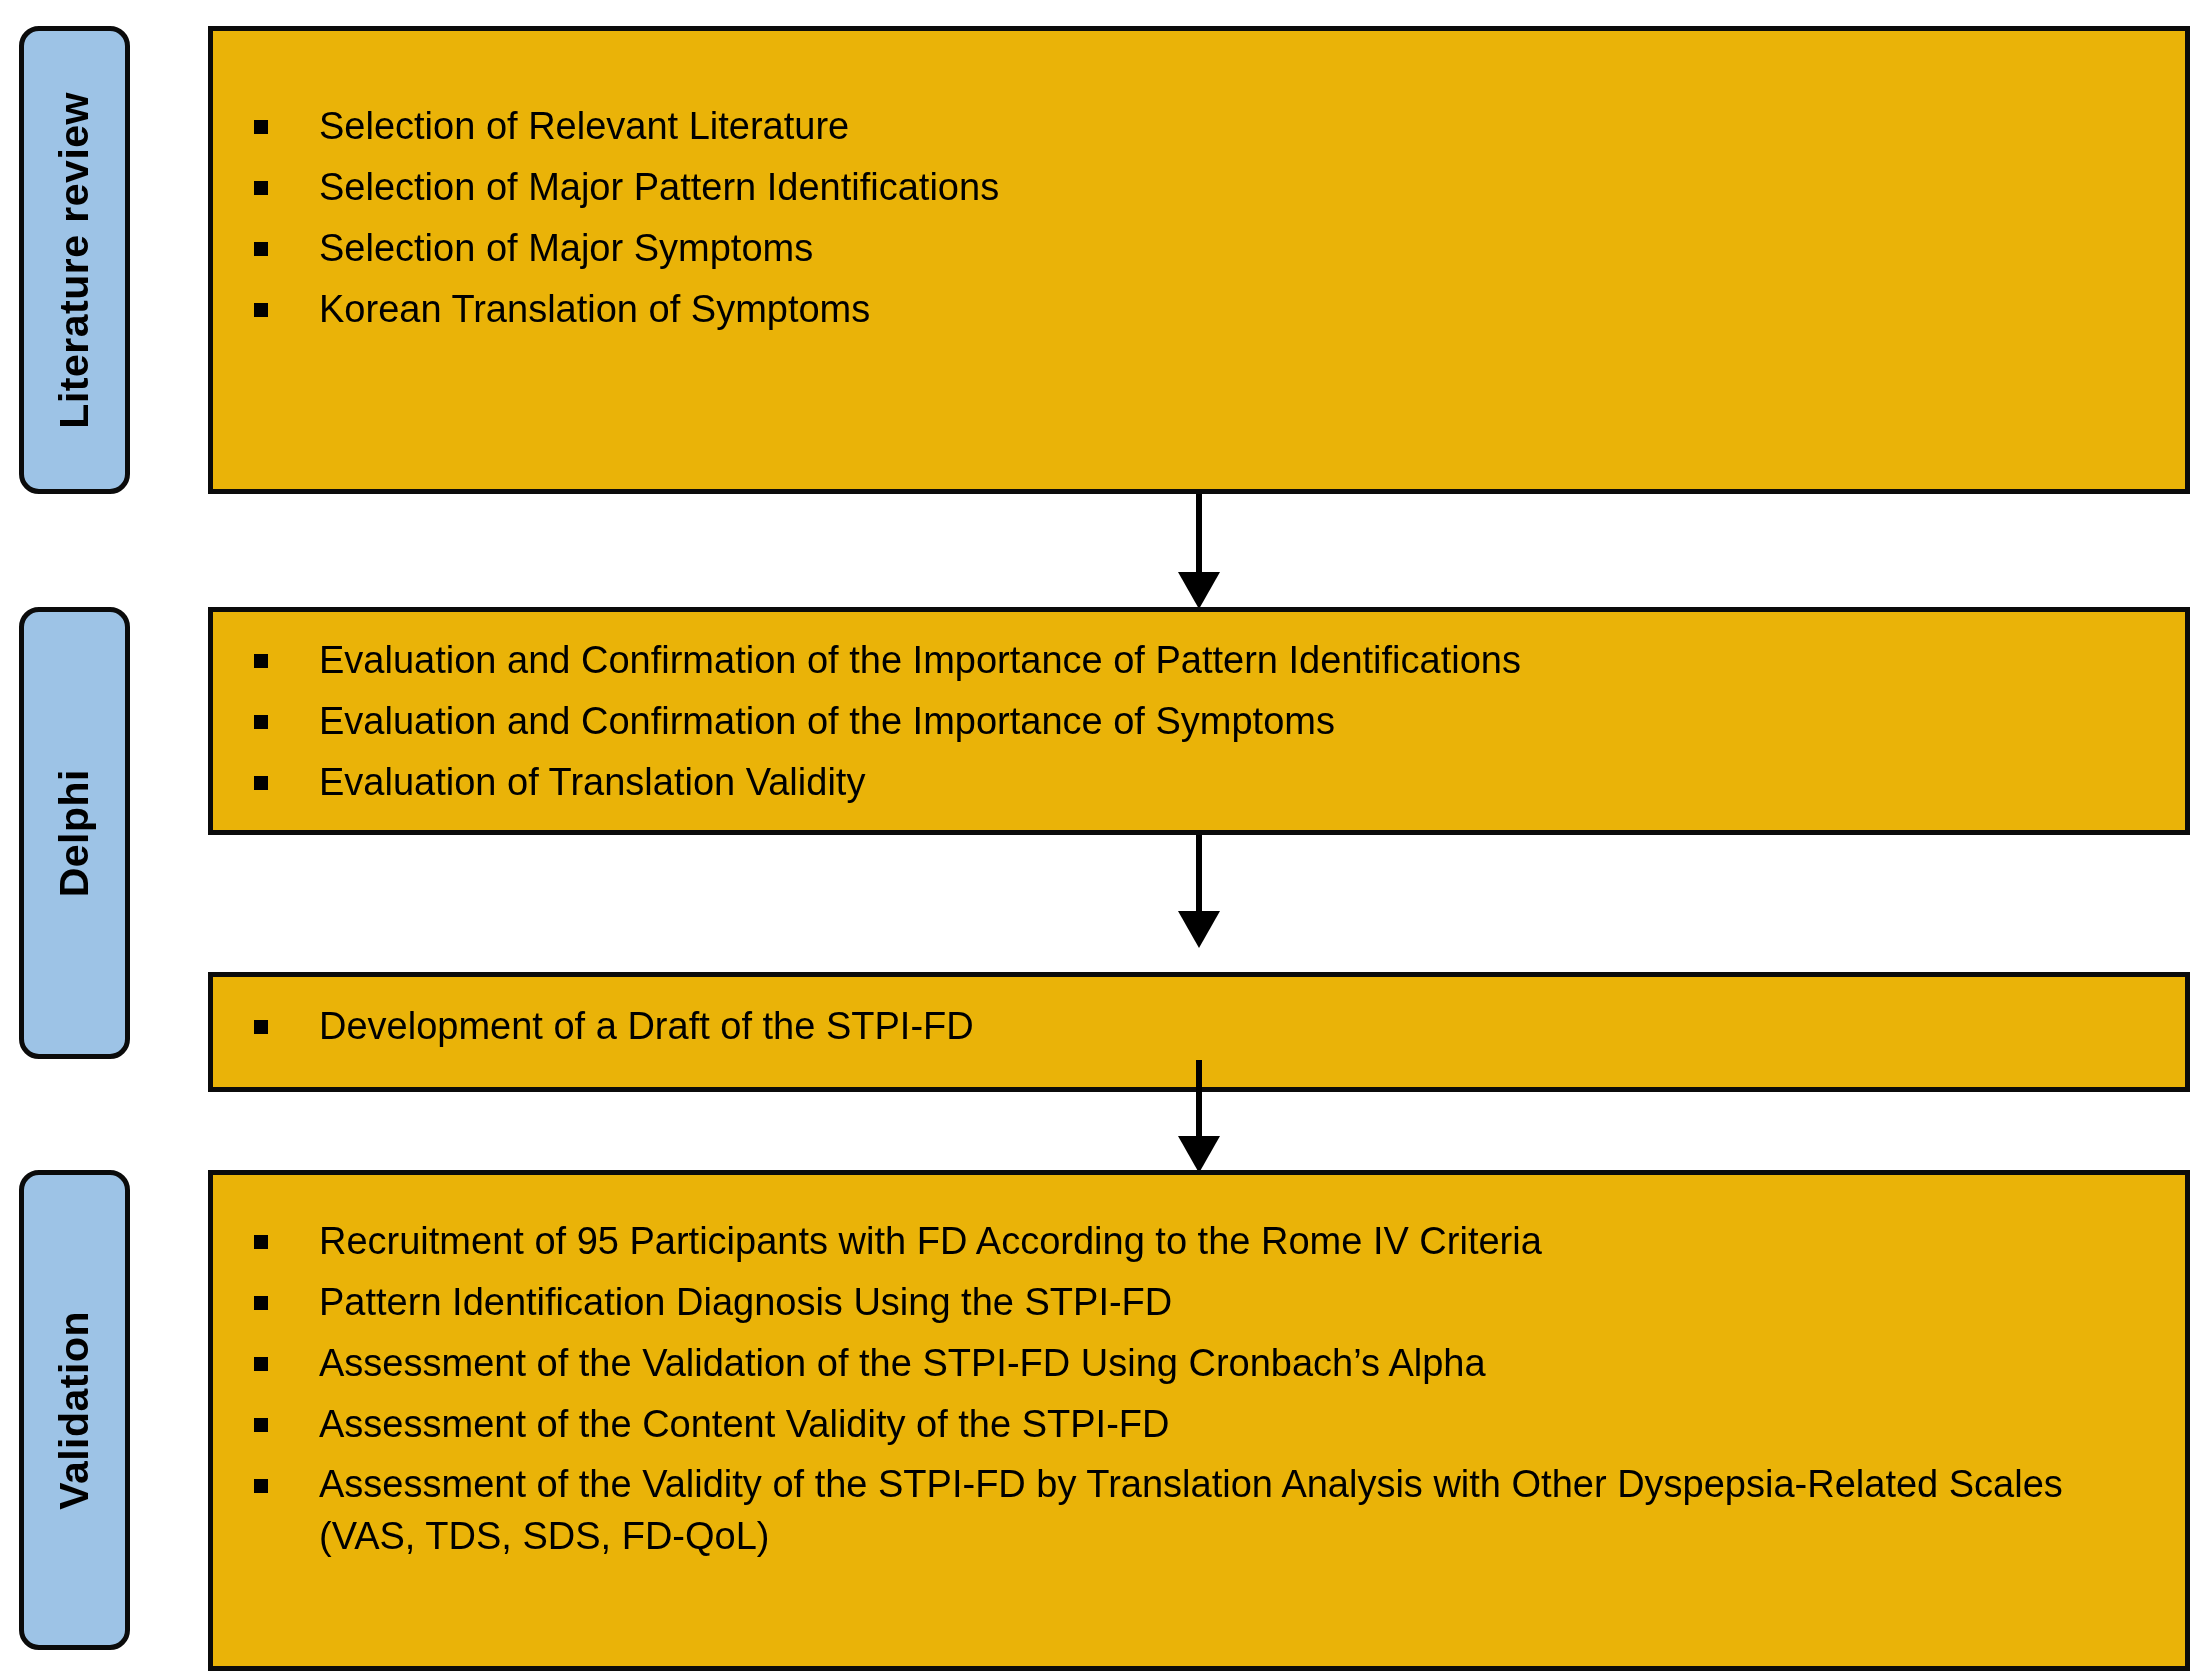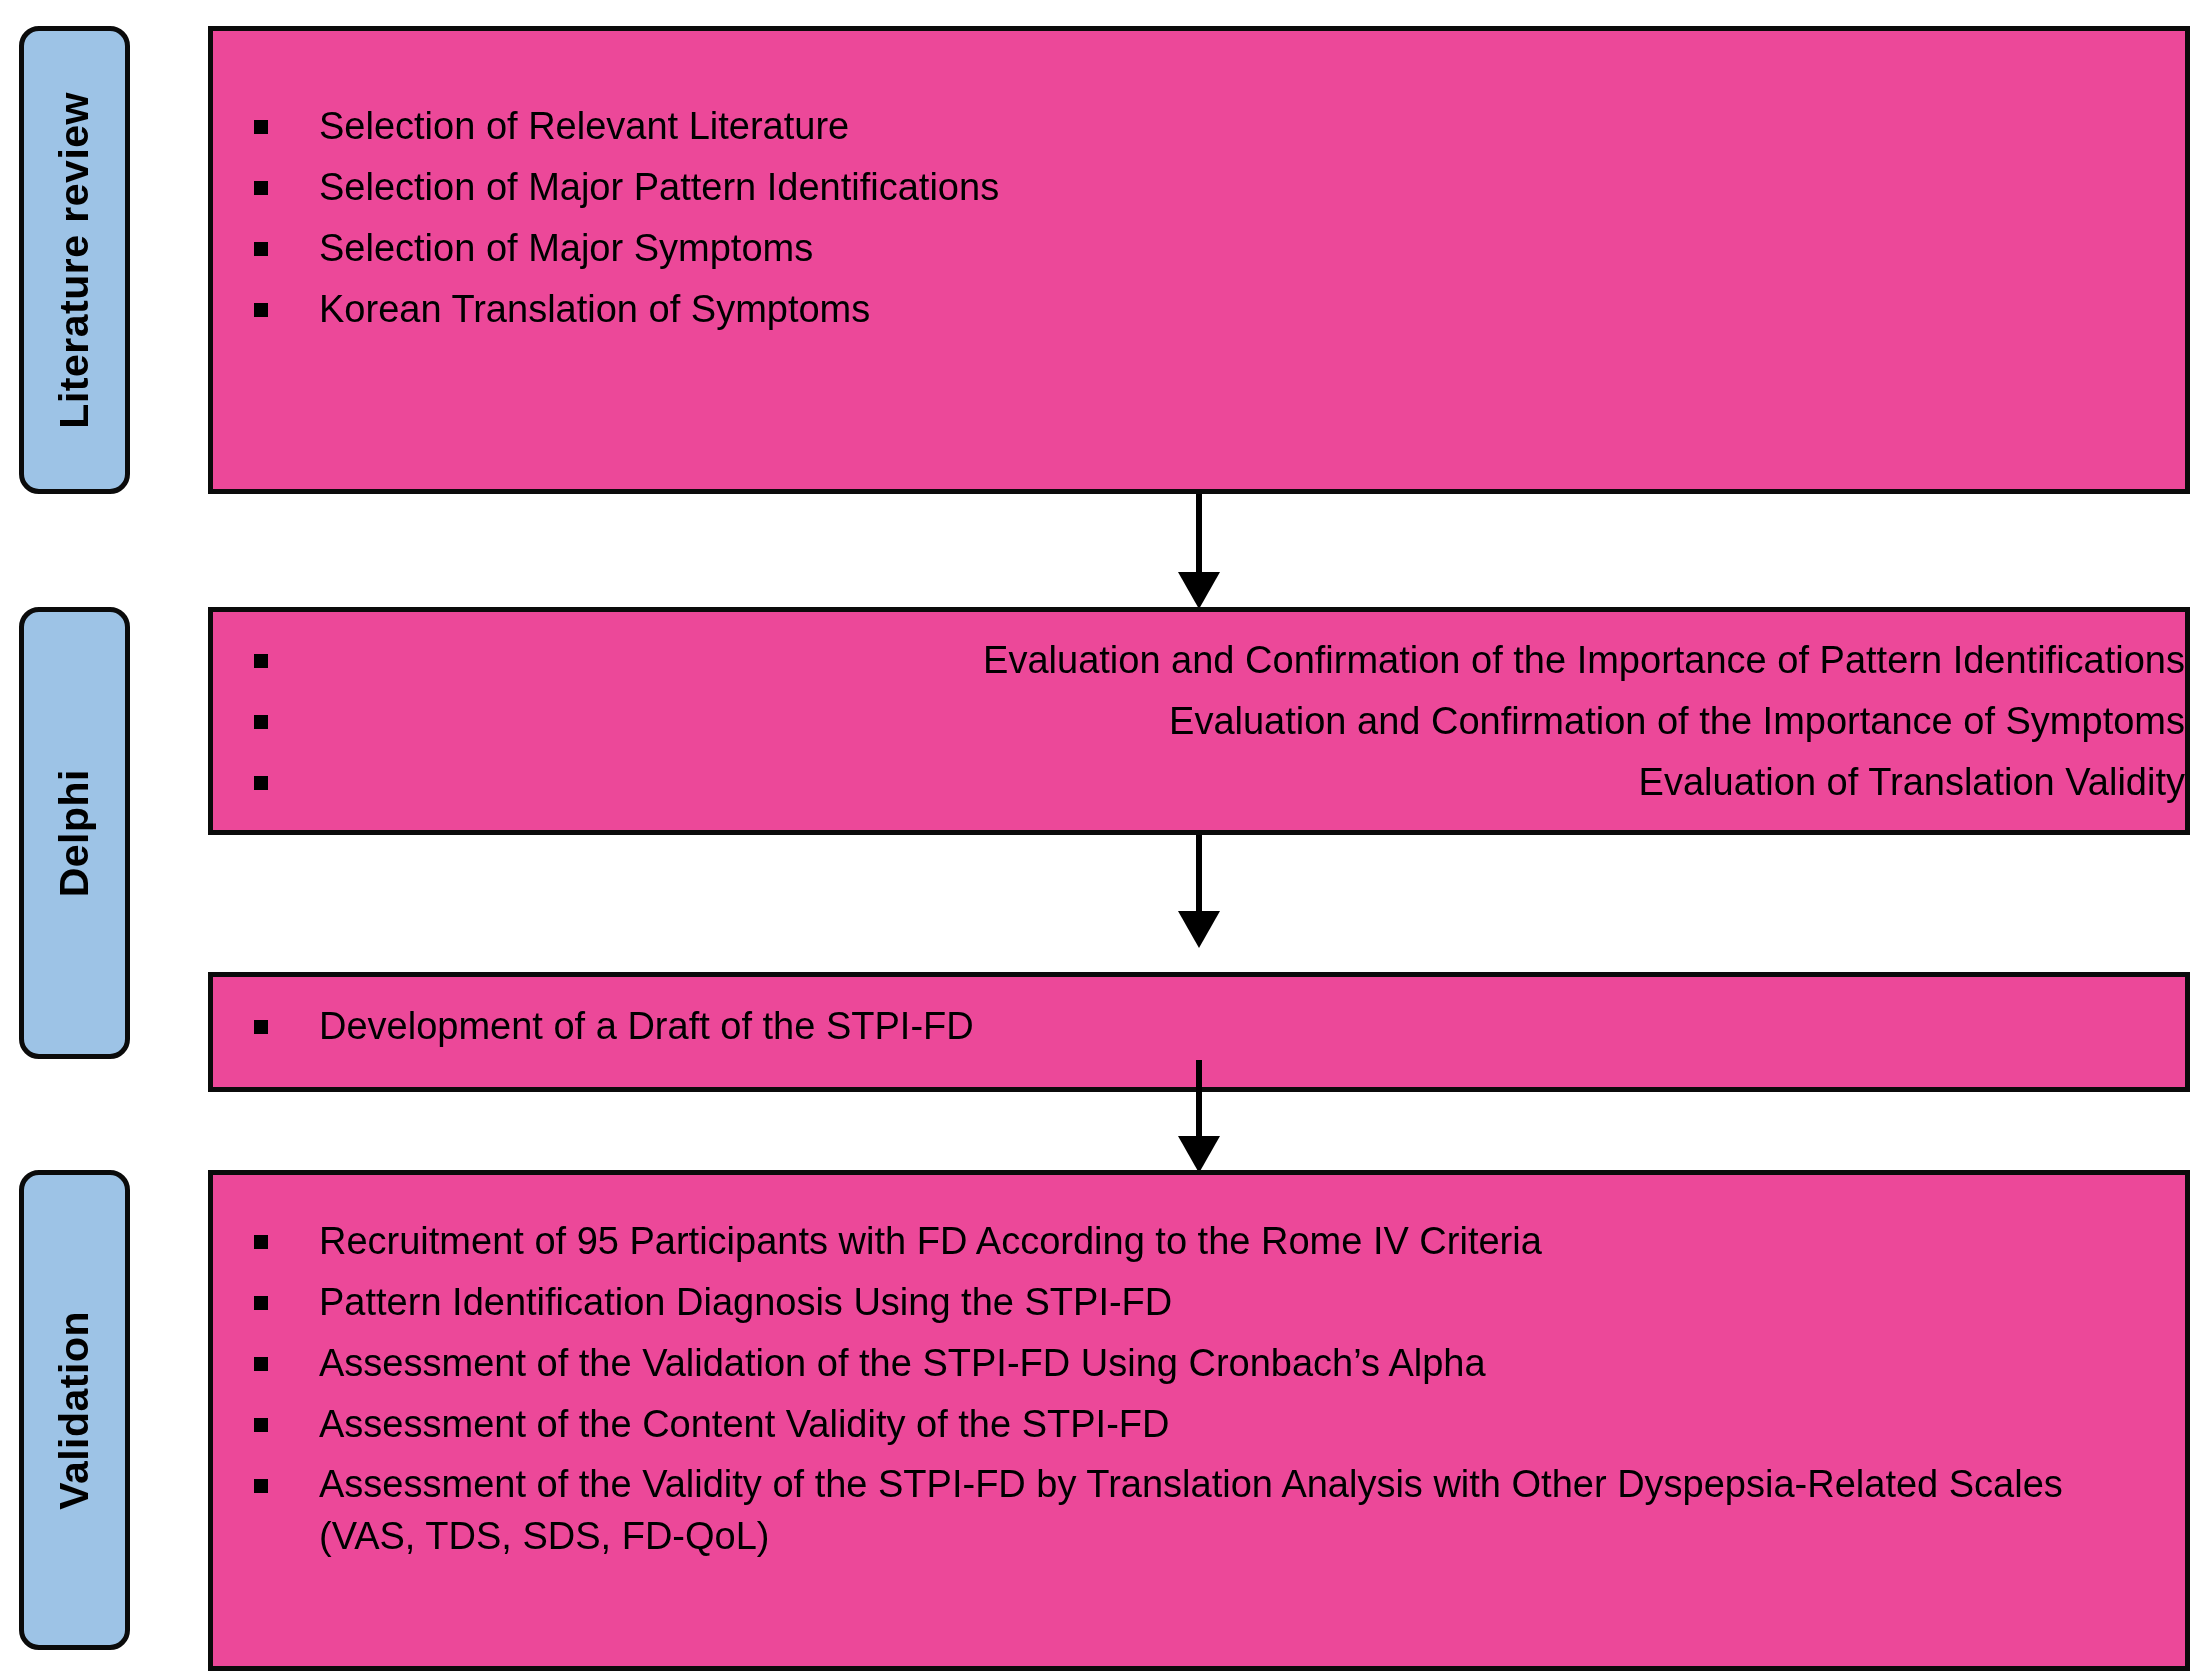--- a/index.html
+++ b/index.html
@@ -41,21 +41,21 @@
     white-space: nowrap;
     line-height: 1;
     color: #000000;
   }
 
   
   .content-box {
     position: absolute;
     left: 208px;
     width: 1982px;
-    background: #ec4899;
+    background: #eab308;
     border: 5.5px solid #0b0b0b;
     box-sizing: border-box;
   }
   .bullet-list {
     list-style: none;
     margin: 0;
     padding: 0;
   }
   .bullet-item {
     position: relative;
@@ -75,21 +75,21 @@
     width: 14px;
     height: 14px;
     background: #000000;
   }
 
   
   .box-literature { top: 26px;   height: 468px; }
   .box-literature .bullet-list { padding: 70px 0 0 0; }
 
   .box-delphi-a   { top: 607px;  height: 228px; }
-  .box-delphi-a .bullet-list { padding: 23px 0 0 0; text-align: right; }
+  .box-delphi-a .bullet-list { padding: 23px 0 0 0; }
 
   .box-delphi-b   { top: 972px; height: 120px; }
   .box-delphi-b .bullet-list { padding: 24px 0 0 0; }
 
   .box-validation { top: 1170px; height: 501px; }
   .box-validation .bullet-list { padding: 41px 0 0 0; }
 
   
   .arrow {
     position: absolute;

